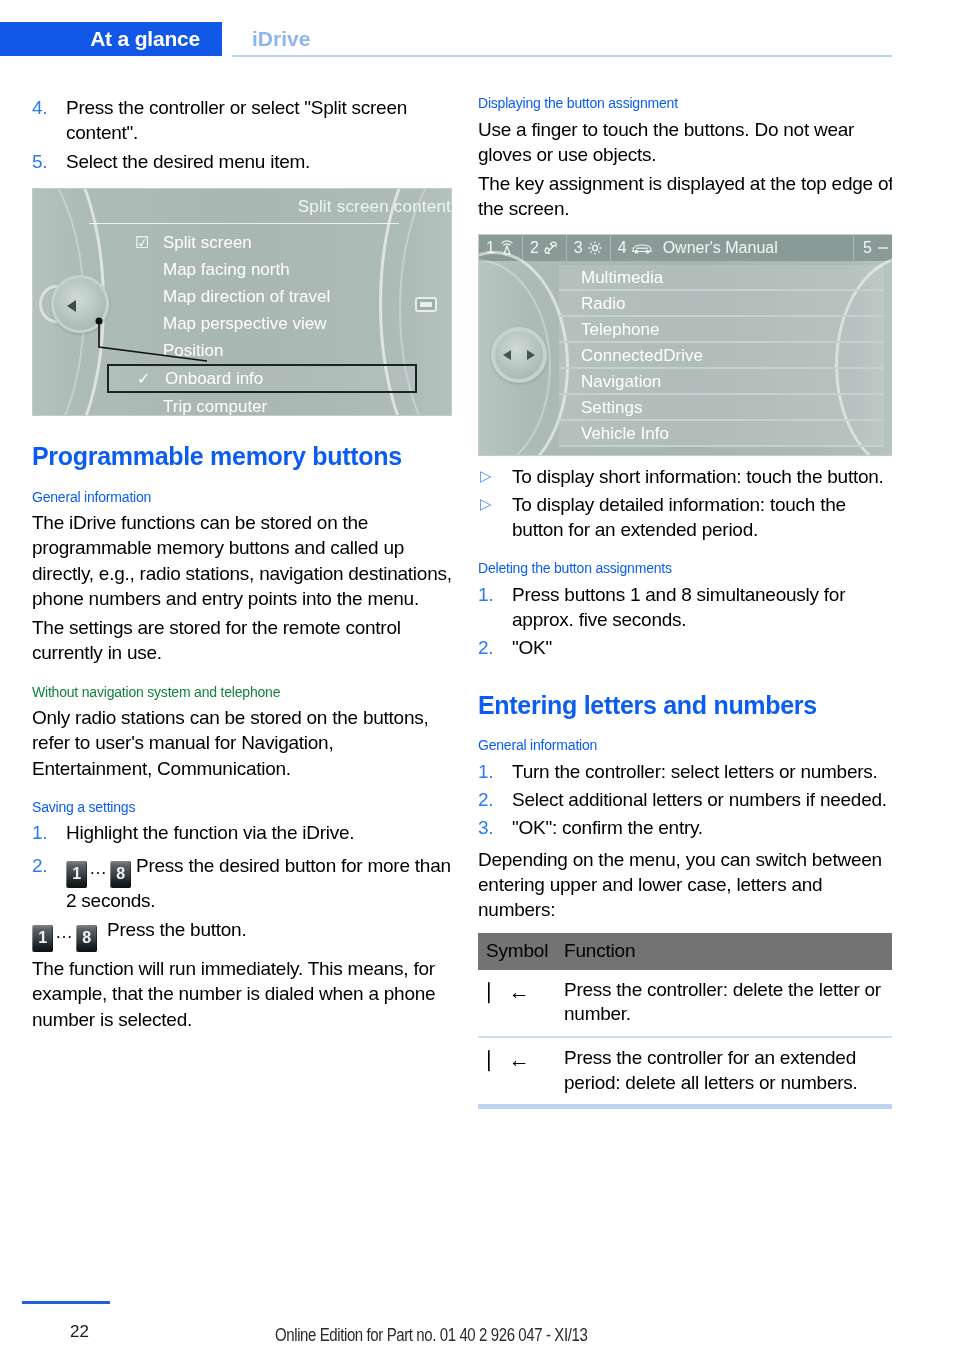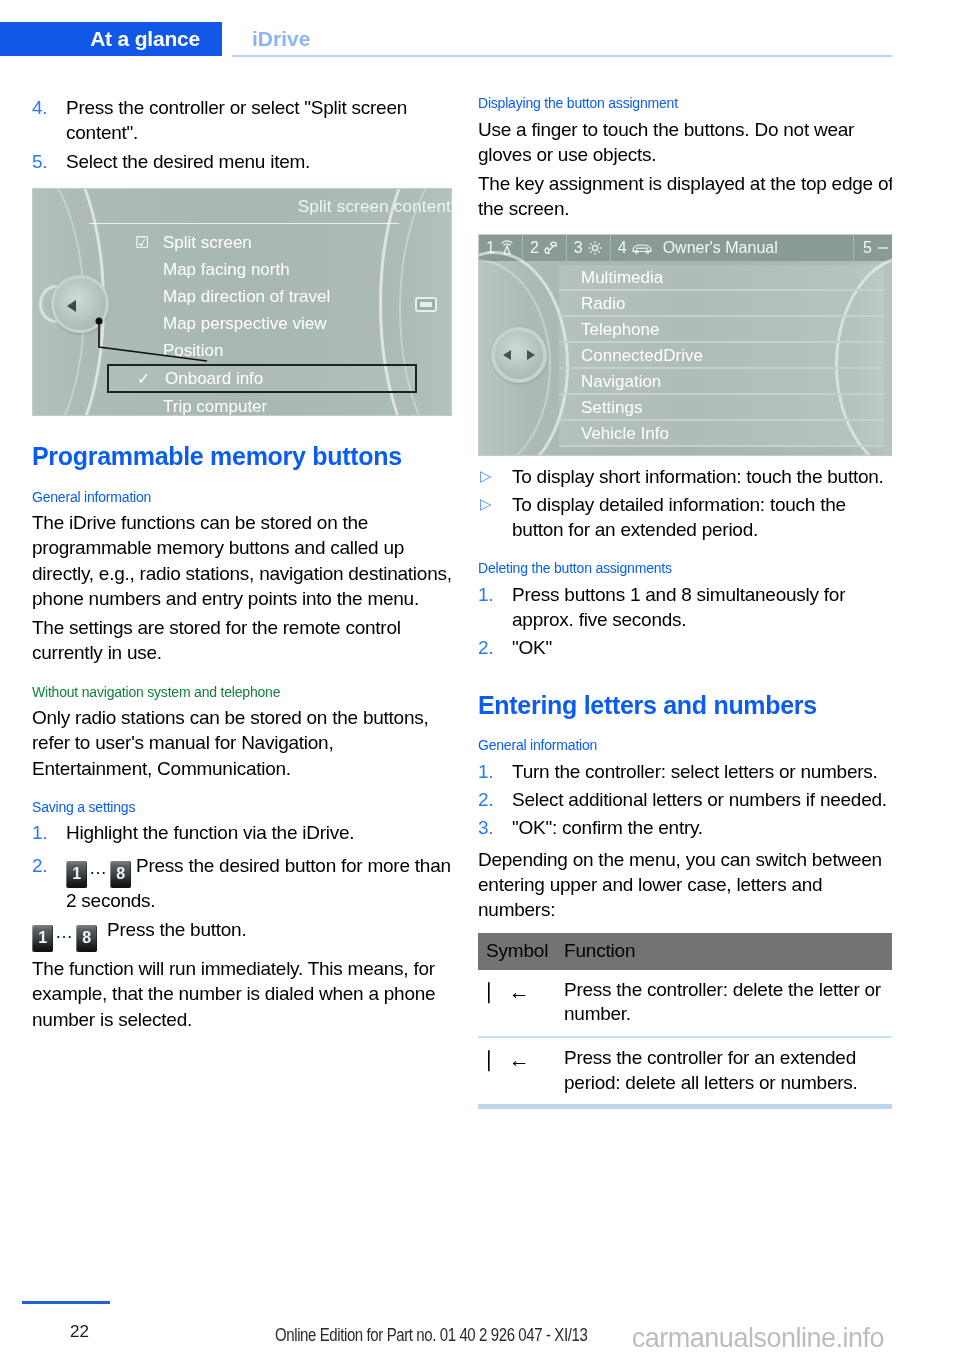--- a/index.html
+++ b/index.html
@@ -649,15 +649,14 @@
           <td>Press the controller for an extended period: delete all letters or numbers.</td>
         </tr>
       </tbody>
     </table>
     <div class="tab-bottom-rule"></div>
   </div>
 
   <div class="foot-rule"></div>
   <div class="page-num">22</div>
   <div class="foot-edition">Online Edition for Part no. 01 40 2 926 047 - XI/13</div>
-  <div class="watermark">carmanualsonline.info</div>
 
 </div>
 
 </body></html>

